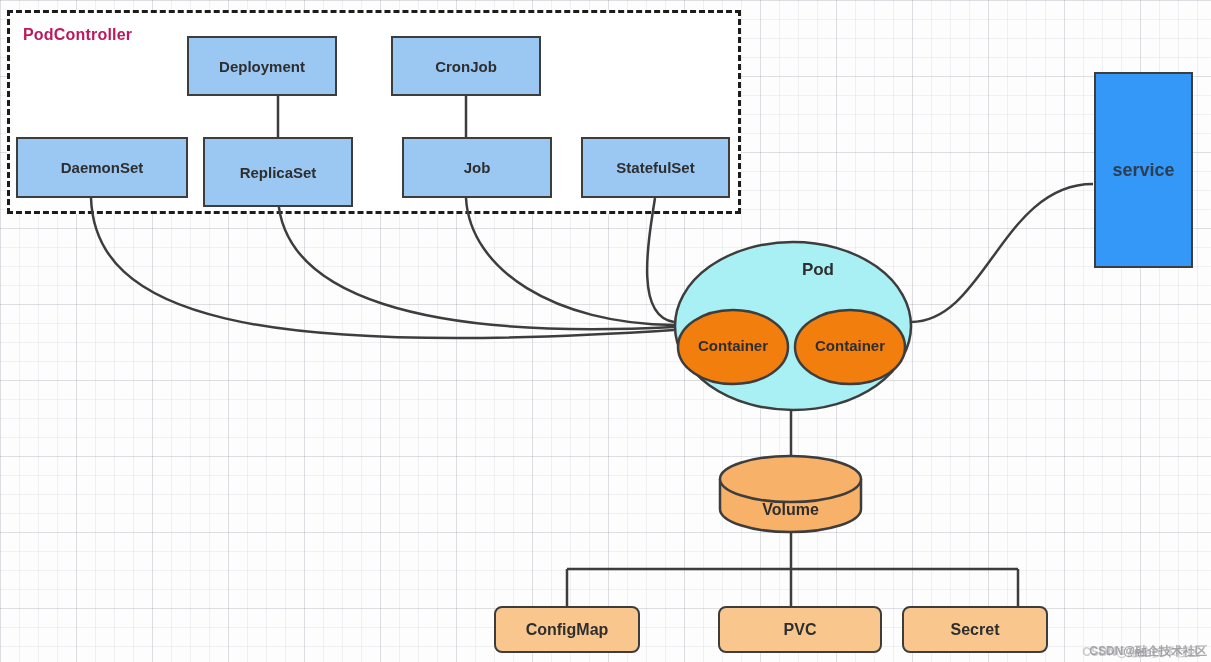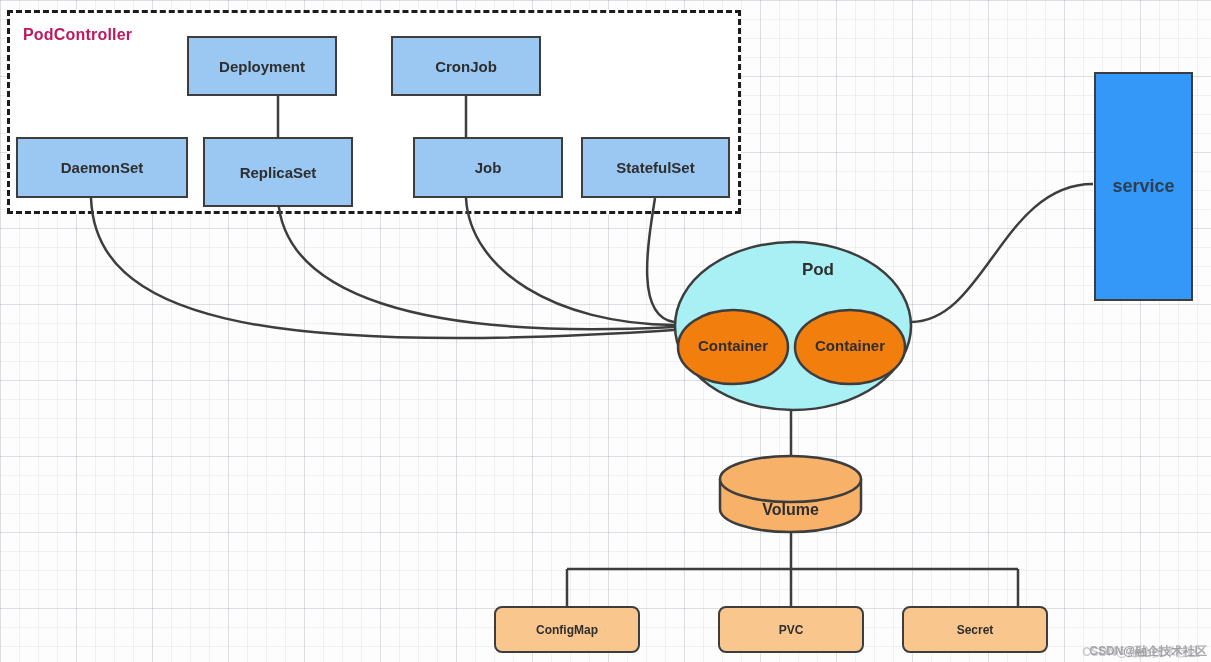--- a/index.html
+++ b/index.html
@@ -31,31 +31,31 @@
   }
   .node{
     position:absolute;z-index:4;
     display:flex;align-items:center;justify-content:center;
     box-sizing:border-box;
     border:2px solid #3d3d3d;
     font-weight:bold;font-size:15px;color:#2e2e2e;
     text-align:center;
   }
   .node.blue{background:var(--controller-box-fill,#9ac8f3);}
-  .node.orange-r{background:var(--config-fill,#f9c68d);border-radius:8px;font-size:12px;}
+  .node.orange-r{background:var(--config-fill,#f9c68d);border-radius:8px;font-size:16px;}
   .node.service{background:var(--service-fill,#3398f8);color:#2c3e50;font-size:18px;}
   .deployment{left:187px;top:36px;width:150px;height:60px;}
   .cronjob{left:391px;top:36px;width:150px;height:60px;}
   .daemonset{left:16px;top:137px;width:172px;height:61px;}
   .replicaset{left:203px;top:137px;width:150px;height:70px;}
-  .job{left:413px;top:137px;width:150px;height:61px;}
+  .job{left:402px;top:137px;width:150px;height:61px;}
   .statefulset{left:581px;top:137px;width:149px;height:61px;}
-  .service{left:1094px;top:72px;width:99px;height:229px;}
+  .service{left:1094px;top:72px;width:99px;height:196px;}
   .configmap{left:494px;top:606px;width:146px;height:47px;}
-  .pvc{left:718px;top:606px;width:146px;height:47px;}
+  .pvc{left:718px;top:606px;width:164px;height:47px;}
   .secret{left:902px;top:606px;width:146px;height:47px;}
   .pod-shape{fill:var(--pod-fill,#a8f0f3);stroke:var(--line,#3d3d3d);stroke-width:2.5;}
   .container-shape{fill:var(--container-fill,#f27e0e);stroke:var(--line,#3d3d3d);stroke-width:2.5;}
   .volume-shape{fill:var(--volume-fill,#f8b168);stroke:var(--line,#3d3d3d);stroke-width:2.5;}
   .float-label{
     position:absolute;z-index:5;
     text-align:center;font-weight:bold;color:#2e2e2e;
   }
   .pod-label{left:734px;top:260px;width:100px;font-size:17px;text-align:right;}
   .container-label{width:100px;font-size:15px;top:337px;}

